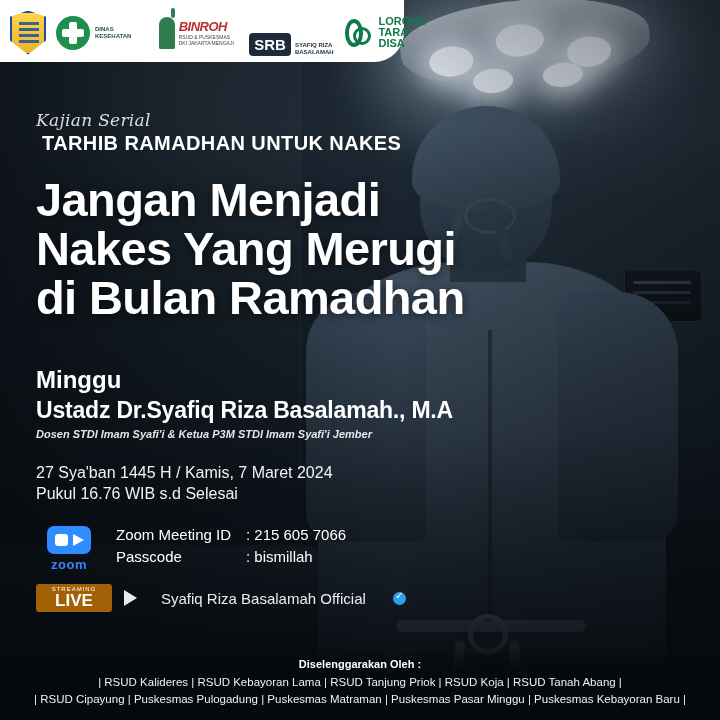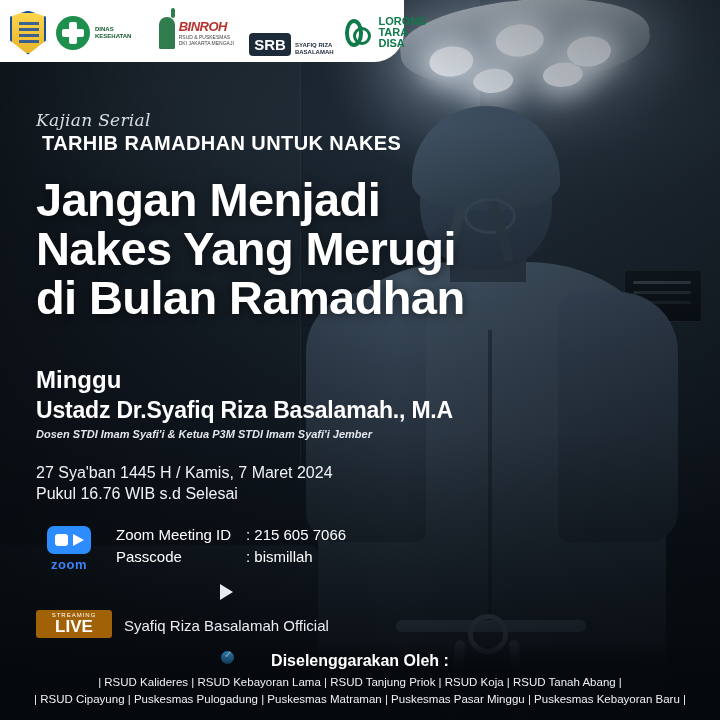--- a/index.html
+++ b/index.html
@@ -258,42 +258,42 @@
   .zoom-logo .word { font-size: 13px; font-weight: bold; color:#3b82f6; margin-top:3px; letter-spacing:.5px;}
   .zoom-lines { font-size: 15px; line-height: 22px; color:#ffffff; }
   .zoom-lines .lbl { display:inline-block; width: 130px; }
 
   .liverow { margin-top: 12px; display:flex; align-items:center; gap: 12px; }
   .live-badge {
     width: 76px; background:#a16207; border-radius: 3px; text-align:center; padding: 2px 0 3px;
   }
   .live-badge .s { font-size: 6px; color:#fff; letter-spacing: 1px; display:block; }
   .live-badge .l { font-size: 17px; font-weight: bold; color:#fff; display:block; line-height:17px; }
-  .yt { display:flex; align-items:center; gap:17px;flex-direction:column; }
+  .yt { display:flex; align-items:center; gap:24px; }
   .yt .play {
     width: 0; height: 0; border-left: 13px solid #e8ebef;
     border-top: 8px solid transparent; border-bottom: 8px solid transparent;
   }
   .yt .name { font-size: 15px; color:#e9edf2; }
   .verified {
     display:inline-block; width: 13px; height: 13px; background:#2f9fe8;
     border-radius: 50%; position: relative; margin-left: 3px; vertical-align: -2px;
   }
   .verified:after{
     content:"✓"; position:absolute; left:2.5px; top:-2px; color:#fff; font-size:10px;
   }
 
   
   .footer {
     position:absolute; left:0; right:0; bottom: 0; z-index: 5;
     padding: 8px 10px 12px;
     text-align:center;
     background: linear-gradient(180deg, rgba(6,10,14,0), rgba(5,8,12,.92) 35%);
   }
-  .footer .t { font-size: 16px; color:#ffffff; font-weight: bold; margin-bottom: 4px; }
+  .footer .t { font-size: 11px; color:#ffffff; font-weight: bold; margin-bottom: 4px; }
   .footer .orgs { font-size: 11.5px; line-height: 17px; color:#eef1f4; }
 </style>
 </head>
 <body>
 
 <div class="poster">
 
   <div class="bg">
     <div class="wall-left"></div>
     <div class="wall-right"></div>

